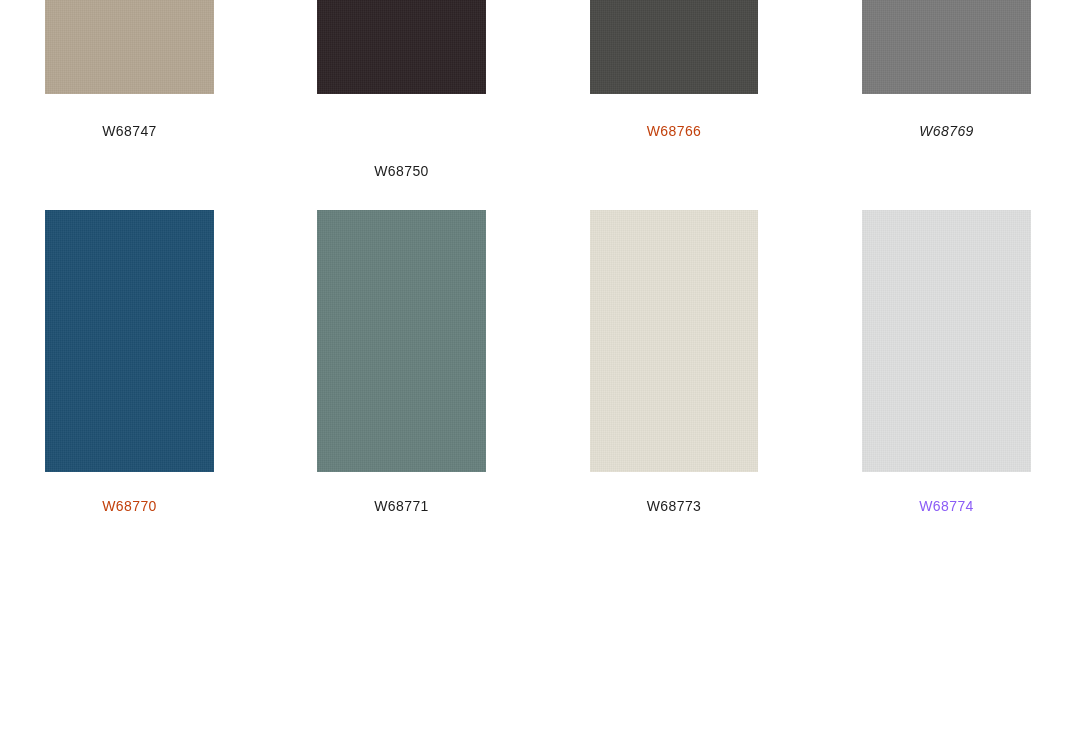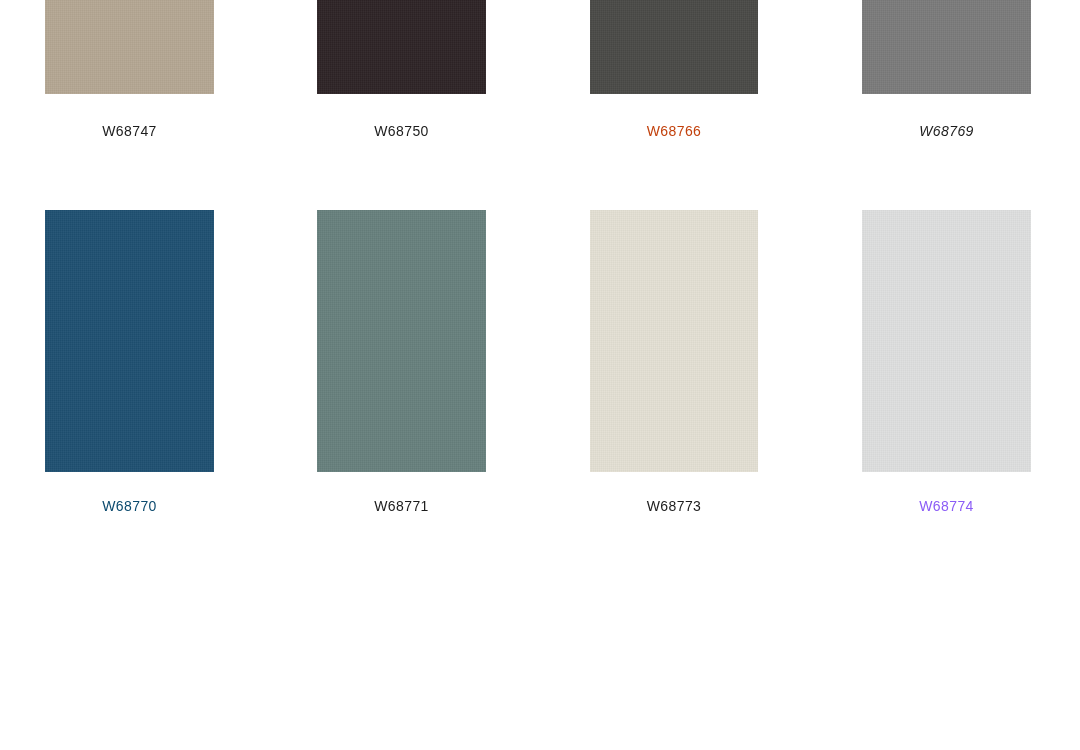--- a/index.html
+++ b/index.html
@@ -94,40 +94,40 @@
 
   <div class="swatch-row" id="swatch-row-1">
 
     <div class="swatch-cell col-1">
       <div class="swatch-chip" style="background-color: rgb(181, 167, 147);"></div>
       <div class="swatch-label" style="color: rgb(28, 28, 28);">W68747</div>
     </div>
 
     <div class="swatch-cell col-2">
       <div class="swatch-chip" style="background-color: rgb(46, 36, 38);"></div>
-      <div class="swatch-label" style="color: rgb(28, 28, 28);">W68750</div>
+      <div class="swatch-label" style="color: rgb(28, 28, 28); margin-top: 40px;">W68750</div>
     </div>
 
     <div class="swatch-cell col-3">
       <div class="swatch-chip" style="background-color: rgb(74, 74, 71);"></div>
       <div class="swatch-label" style="color: #c2410c;">W68766</div>
     </div>
 
     <div class="swatch-cell col-4">
       <div class="swatch-chip" style="background-color: rgb(123, 123, 123);"></div>
       <div class="swatch-label" style="color: rgb(28, 28, 28); font-style: italic;">W68769</div>
     </div>
 
   </div>
 
   <div class="swatch-row" id="swatch-row-2">
 
     <div class="swatch-cell col-1">
       <div class="swatch-chip" style="background-color: rgb(31, 80, 114);"></div>
-      <div class="swatch-label" style="color: #0c4a6e;">W68770</div>
+      <div class="swatch-label" style="color: #c2410c;">W68770</div>
     </div>
 
     <div class="swatch-cell col-2">
       <div class="swatch-chip" style="background-color: rgb(103, 128, 125);"></div>
       <div class="swatch-label" style="color: rgb(28, 28, 28);">W68771</div>
     </div>
 
     <div class="swatch-cell col-3">
       <div class="swatch-chip" style="background-color: rgb(228, 224, 212);"></div>
       <div class="swatch-label" style="color: rgb(28, 28, 28);">W68773</div>

